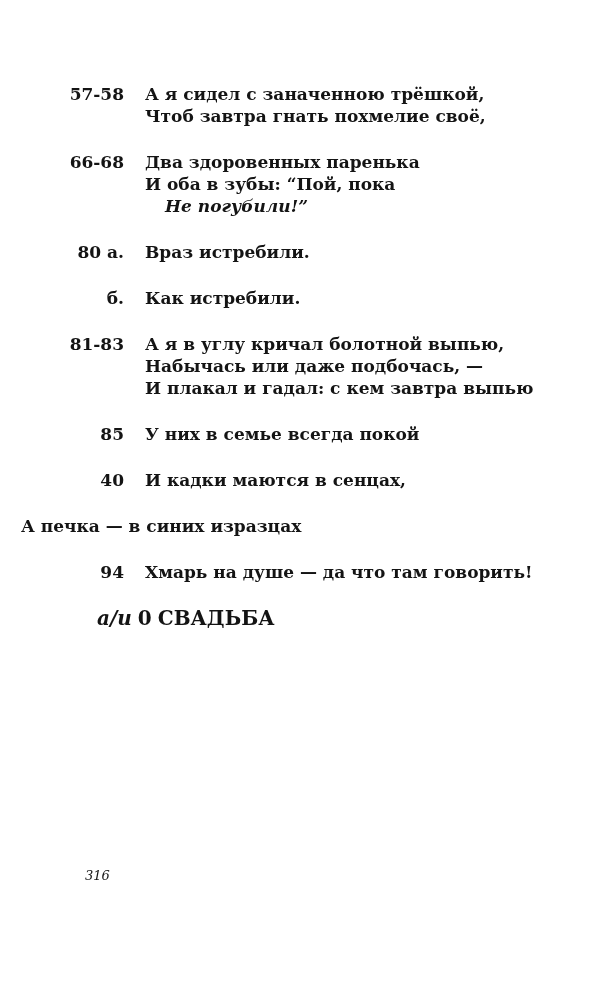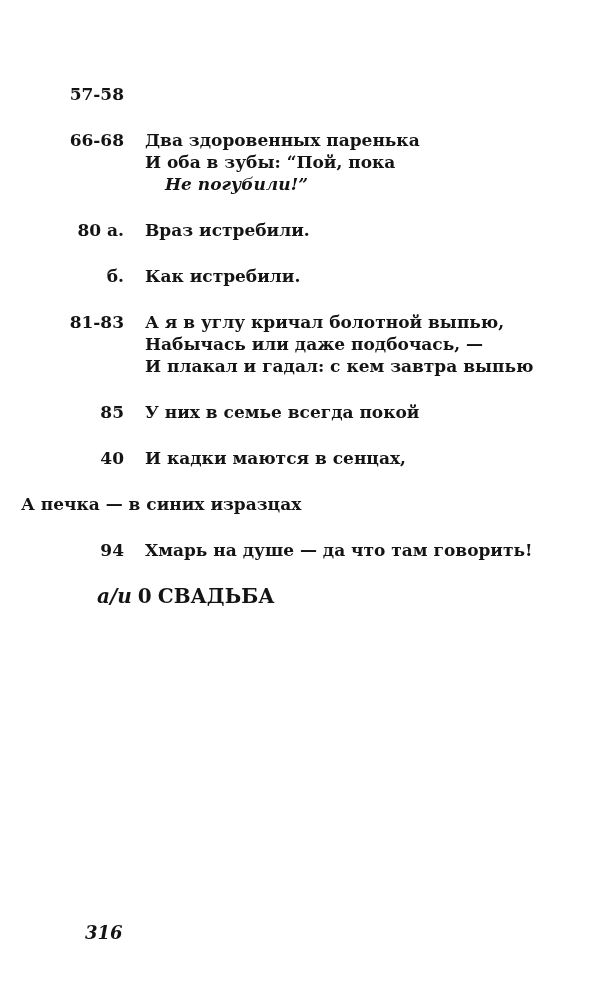--- a/index.html
+++ b/index.html
@@ -33,36 +33,38 @@
     margin-top: 24px;
     margin-left: 97px;
     font-size: 20px;
     line-height: 22px;
   }
   .sigla { font-style: italic; margin-right: 6px; }
   .lineno { margin-right: 6px; }
   .page-number {
     position: absolute;
     left: 85px;
-    top: 922px;
-    font-size: 18px;
+    top: 865px;
+    font-size: 13px;
     line-height: 22px;
     font-style: italic;
-    font-weight: 700;
+    font-weight: 400;
   }
 </style>
 </head>
 <body>
 
 <div class="page">
   <main class="apparatus">
 
     <div class="entry first">
       <div class="label">57-58</div>
       <div class="lines">
+        <div class="line">А я сидел с заначенною трёшкой,</div>
+        <div class="line">Чтоб завтра гнать похмелие своё,</div>
       </div>
     </div>
 
     <div class="entry">
       <div class="label">66-68</div>
       <div class="lines">
         <div class="line">Два здоровенных паренька</div>
         <div class="line">И оба в зубы: “Пой, пока</div>
         <div class="line indent">Не погубили!”</div>
       </div>

